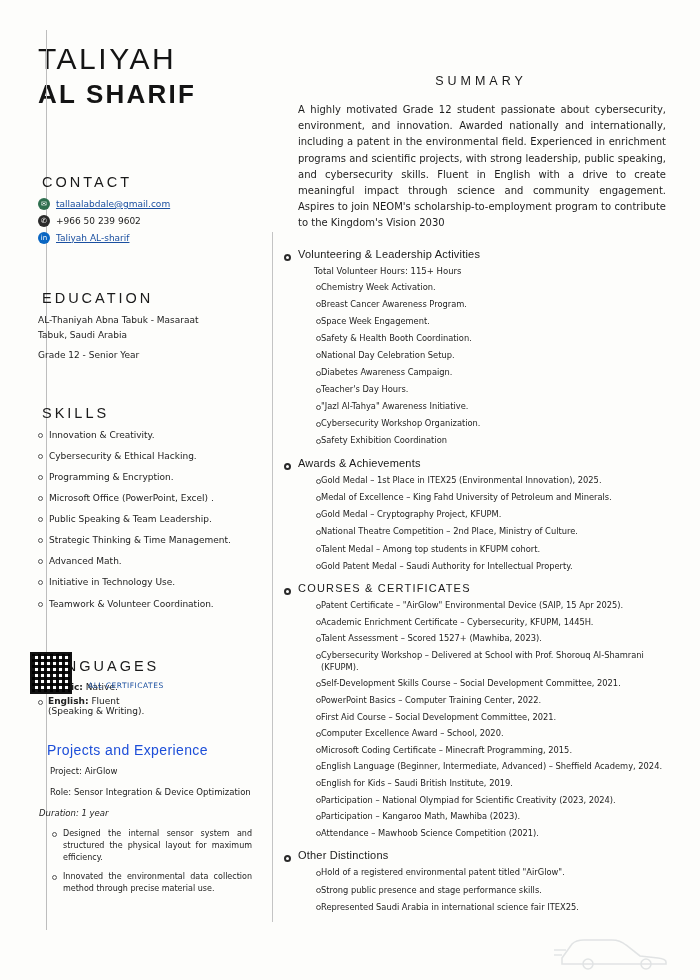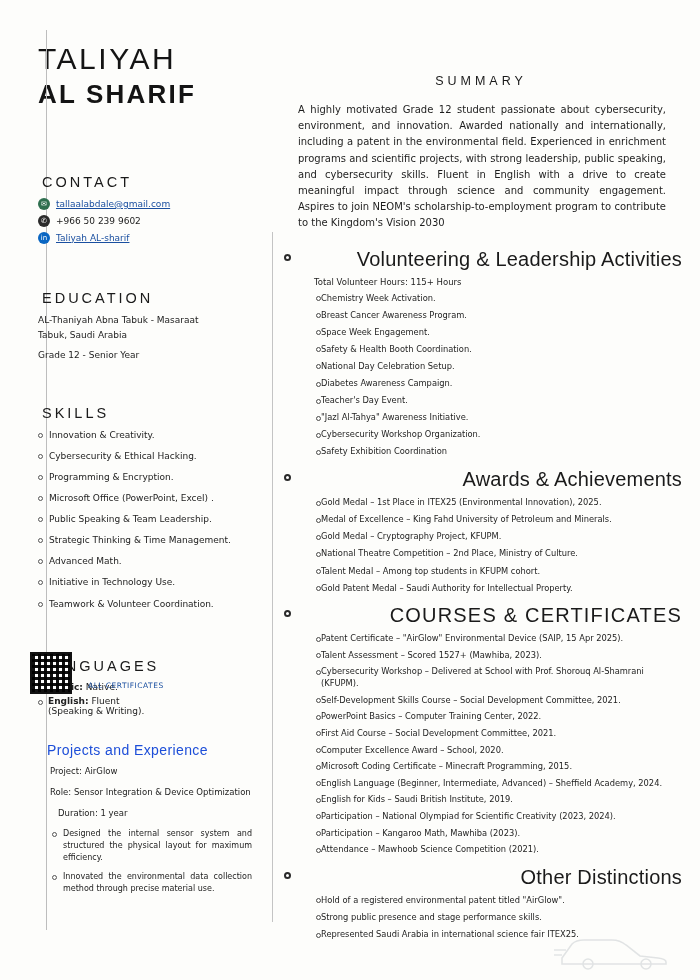--- a/index.html
+++ b/index.html
@@ -198,27 +198,26 @@
     color: #1d1d1d;
     text-align: justify;
     margin: 0 16px 0 18px;
   }
 
   .rsec {
     position: relative;
     margin: 14px 0 0 8px;
   }
   .rsec-title {
-    font-size: 20px;
+    font-size: 11px;
     color: #1a1a1a;
     font-family: "Liberation Sans", sans-serif;
     font-weight: 400;
     margin: 0 0 6px 10px;
     letter-spacing: 0.2px;
-    text-align: right;
   }
   .rsec-title.caps { letter-spacing: 1.2px; }
   .node {
     position: absolute;
     left: -4px; top: 6px;
     width: 7px; height: 7px;
     border-radius: 50%;
     background: #fff;
     border: 2px solid #2a2a2a;
   }
@@ -347,21 +346,21 @@
             <span style="white-space:pre-line">Fluent
 (Speaking &amp; Writing).</span></span>
         </li>
       </ul>
     </div>
 
     <div class="sec-block" style="margin-top:26px;">
       <div class="proj-title">Projects and Experience</div>
       <div class="proj-line" style="margin-left:12px;">Project: AirGlow</div>
       <div class="proj-line" style="margin-left:12px;">Role: Sensor Integration &amp; Device Optimization</div>
-      <div class="proj-line" style="margin-left:20px;">Duration: 1 year</div>
+      <div class="proj-line" style="margin-left:1px;font-style:italic;">Duration: 1 year</div>
       <ul class="proj-sub">
         <li>
             <span class="bullet-ring"></span>
             <span>Designed the internal sensor system and structured the physical layout for maximum efficiency.</span>
           </li>
         <li>
             <span class="bullet-ring"></span>
             <span>Innovated the environmental data collection method through precise material use.</span>
           </li>
       </ul>
@@ -403,21 +402,21 @@
         <li>
             <span class="ring"></span>
             <span>National Day Celebration Setup.</span>
           </li>
         <li>
             <span class="ring"></span>
             <span>Diabetes Awareness Campaign.</span>
           </li>
         <li>
             <span class="ring"></span>
-            <span>Teacher's Day Event.</span>
+            <span>Teacher's Day Hours.</span>
           </li>
         <li>
             <span class="ring"></span>
             <span>"Jazl Al-Tahya" Awareness Initiative.</span>
           </li>
         <li>
             <span class="ring"></span>
             <span>Cybersecurity Workshop Organization.</span>
           </li>
         <li>
@@ -458,20 +457,24 @@
       </ul>
     </div>
 
     <div class="rsec" style="margin-top:10px;">
       <span class="node"></span>
       <div class="rsec-title caps">COURSES &amp; CERTIFICATES</div>
       <ul class="rlist tight" style="margin-top:6px;">
         <li>
             <span class="ring"></span>
             <span>Patent Certificate – "AirGlow" Environmental Device (SAIP, 15 Apr 2025).</span>
+          </li>
+        <li>
+            <span class="ring"></span>
+            <span>Academic Enrichment Certificate – Cybersecurity, KFUPM, 1445H.</span>
           </li>
         <li>
             <span class="ring"></span>
             <span>Talent Assessment – Scored 1527+ (Mawhiba, 2023).</span>
           </li>
         <li>
             <span class="ring"></span>
             <span>Cybersecurity Workshop – Delivered at School with Prof. Shorouq Al-Shamrani (KFUPM).</span>
           </li>
         <li>

